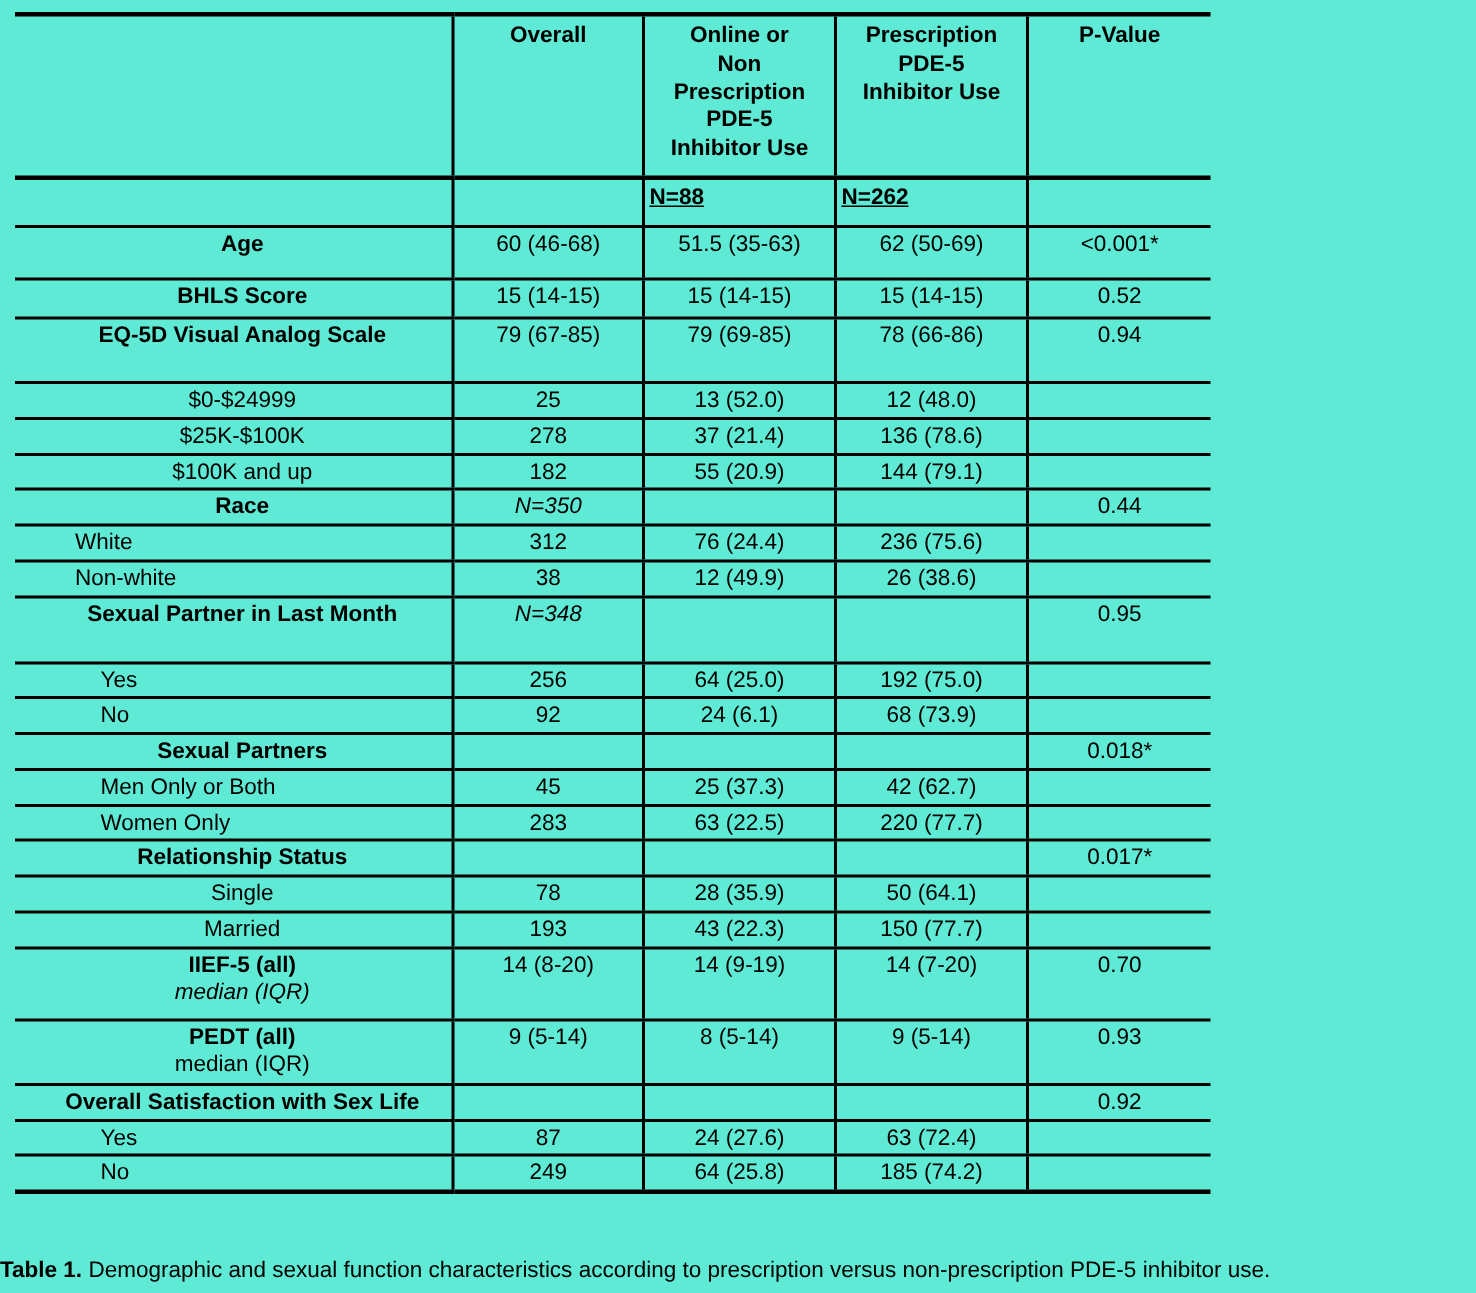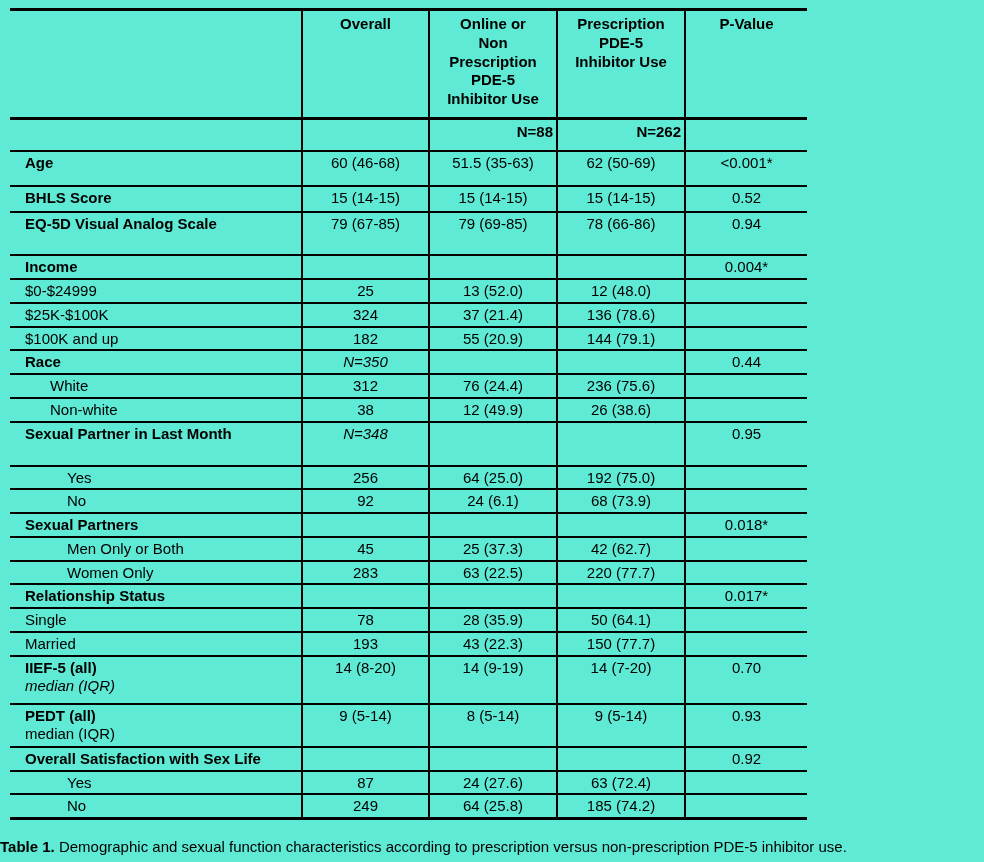--- a/index.html
+++ b/index.html
@@ -33,39 +33,40 @@
     font-weight: bold;
     text-align: center;
     vertical-align: top;
     padding: 4px 3px 2px 3px;
     white-space: pre-line;
     height: 100px;
   }
   tr.h2 th {
     border-bottom: 2px solid #000;
     font-weight: bold;
-    text-align: right;
+    text-align: left;
     vertical-align: top;
     padding: 3px 3px 2px 3px;
     height: 25px;
+    text-decoration: underline;
   }
   
   th:nth-child(n+2), td:nth-child(n+2) { border-left: 2px solid #000; }
   
   tbody td {
     border-bottom: 2px solid #000;
     vertical-align: top;
     padding: 2px 3px 1px 3px;
   }
   tbody tr:last-child td { border-bottom: 3px solid #000; }
   .c-label { text-align: left; }
   .c-val   { text-align: center; }
   .b { font-weight: bold; }
   .i { font-style: italic; }
-  .ind0 { padding-left: 15px; }
+  .ind0 { padding-left: 15px; text-align: center; }
   .ind1 { padding-left: 40px; margin-top: 20px; }
   .ind2 { padding-left: 57px; }
   .caption {
     position: absolute;
     left: 0;
     top: 838px;
     width: 944px;
     text-align: left;
     font-size: 15px;
     white-space: nowrap;
@@ -127,43 +128,34 @@
         </tr>
         <tr style="height: 43px;">
           <td class="c-label ind0 b">
             <div>EQ-5D Visual Analog Scale</div>
           </td>
           <td class="c-val">79 (67-85)</td>
           <td class="c-val">79 (69-85)</td>
           <td class="c-val">78 (66-86)</td>
           <td class="c-val">0.94</td>
         </tr>
-        <tr style="height: 24px;">
-          <td class="c-label ind0 b">
-            <div>Income</div>
-          </td>
-          <td class="c-val"></td>
-          <td class="c-val"></td>
-          <td class="c-val"></td>
-          <td class="c-val">0.004*</td>
-        </tr>
         <tr style="height: 20px;">
           <td class="c-label ind0">
             <div>$0-$24999</div>
           </td>
           <td class="c-val">25</td>
           <td class="c-val">13 (52.0)</td>
           <td class="c-val">12 (48.0)</td>
           <td class="c-val"></td>
         </tr>
         <tr style="height: 21px;">
           <td class="c-label ind0">
             <div>$25K-$100K</div>
           </td>
-          <td class="c-val">324</td>
+          <td class="c-val">278</td>
           <td class="c-val">37 (21.4)</td>
           <td class="c-val">136 (78.6)</td>
           <td class="c-val"></td>
         </tr>
         <tr style="height: 21px;">
           <td class="c-label ind0">
             <div>$100K and up</div>
           </td>
           <td class="c-val">182</td>
           <td class="c-val">55 (20.9)</td>

